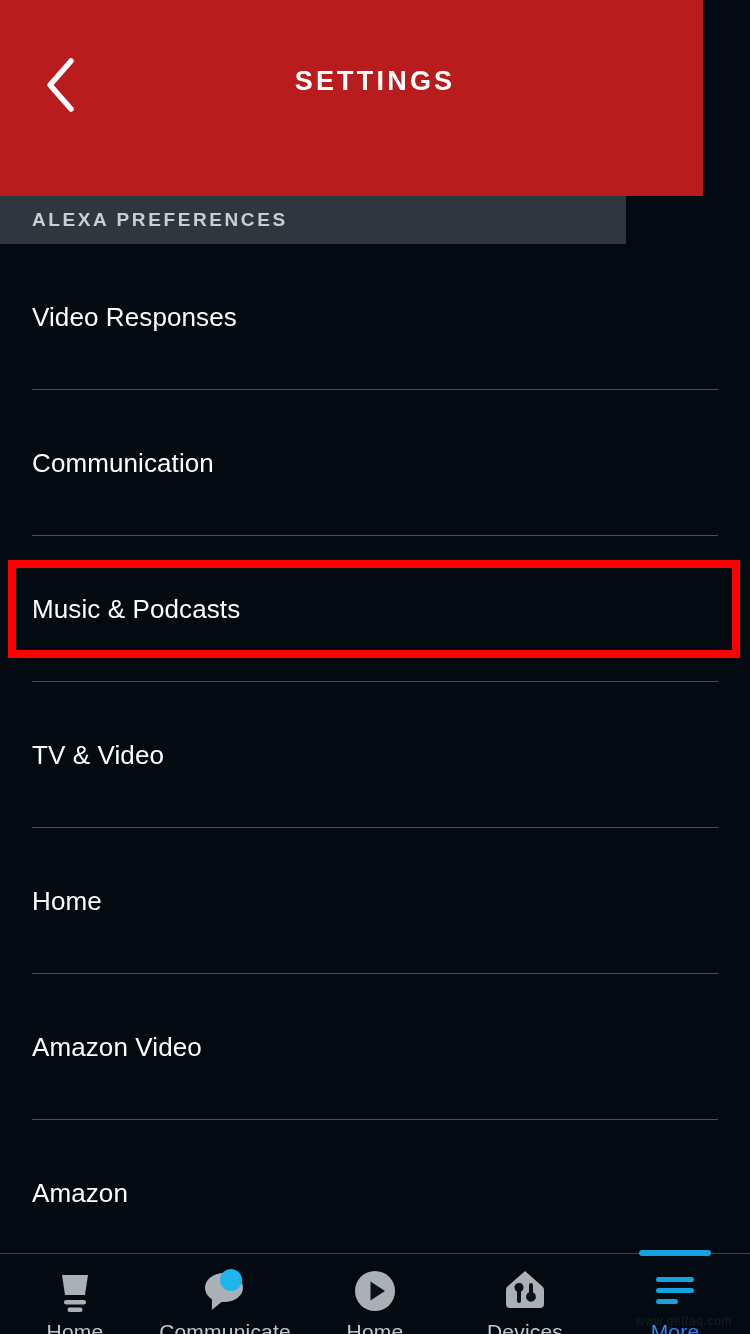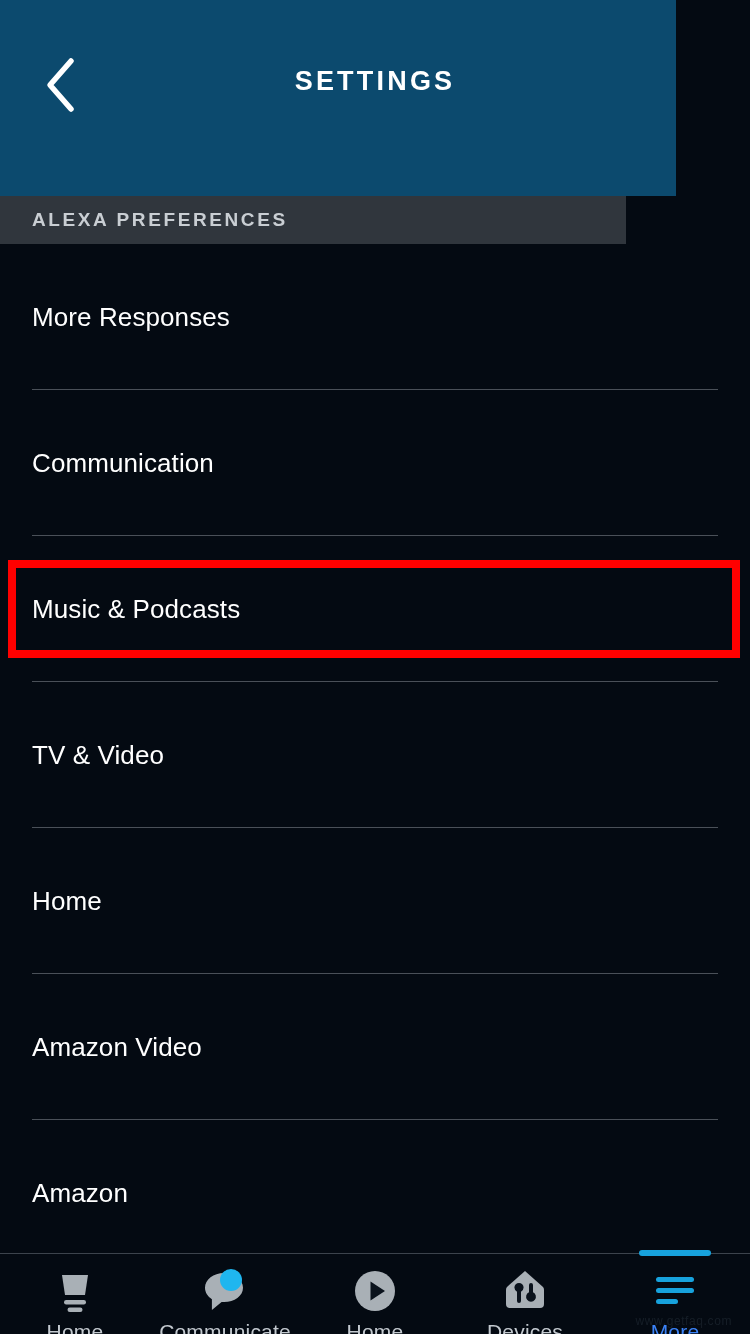--- a/index.html
+++ b/index.html
@@ -18,21 +18,22 @@
     background: #040a12;
     overflow: hidden;
   }
 
   
   #header {
     position: absolute;
     left: 0; top: 0;
     width: 676px;
     height: 196px;
-    background: #0c4a6e;
+    background: #b91c1c;
+    padding-left: 27px;
   }
   #back-btn {
     position: absolute;
     left: 26px;
     top: 50px;
     width: 70px;
     height: 70px;
     display: flex;
     align-items: center;
     justify-content: center;
@@ -204,21 +205,21 @@
     <div id="page-title">SETTINGS</div>
   </div>
 
   <div id="section-header">
     <span id="section-header-label">ALEXA PREFERENCES</span>
   </div>
 
   <div id="settings-list">
 
     <div class="list-row">
-      <span class="row-label">More Responses</span>
+      <span class="row-label">Video Responses</span>
       <span class="divider"></span>
     </div>
 
     <div class="list-row">
       <span class="row-label">Communication</span>
       <span class="divider"></span>
     </div>
 
     <div class="list-row">
       <span class="row-label">Music &amp; Podcasts</span>

